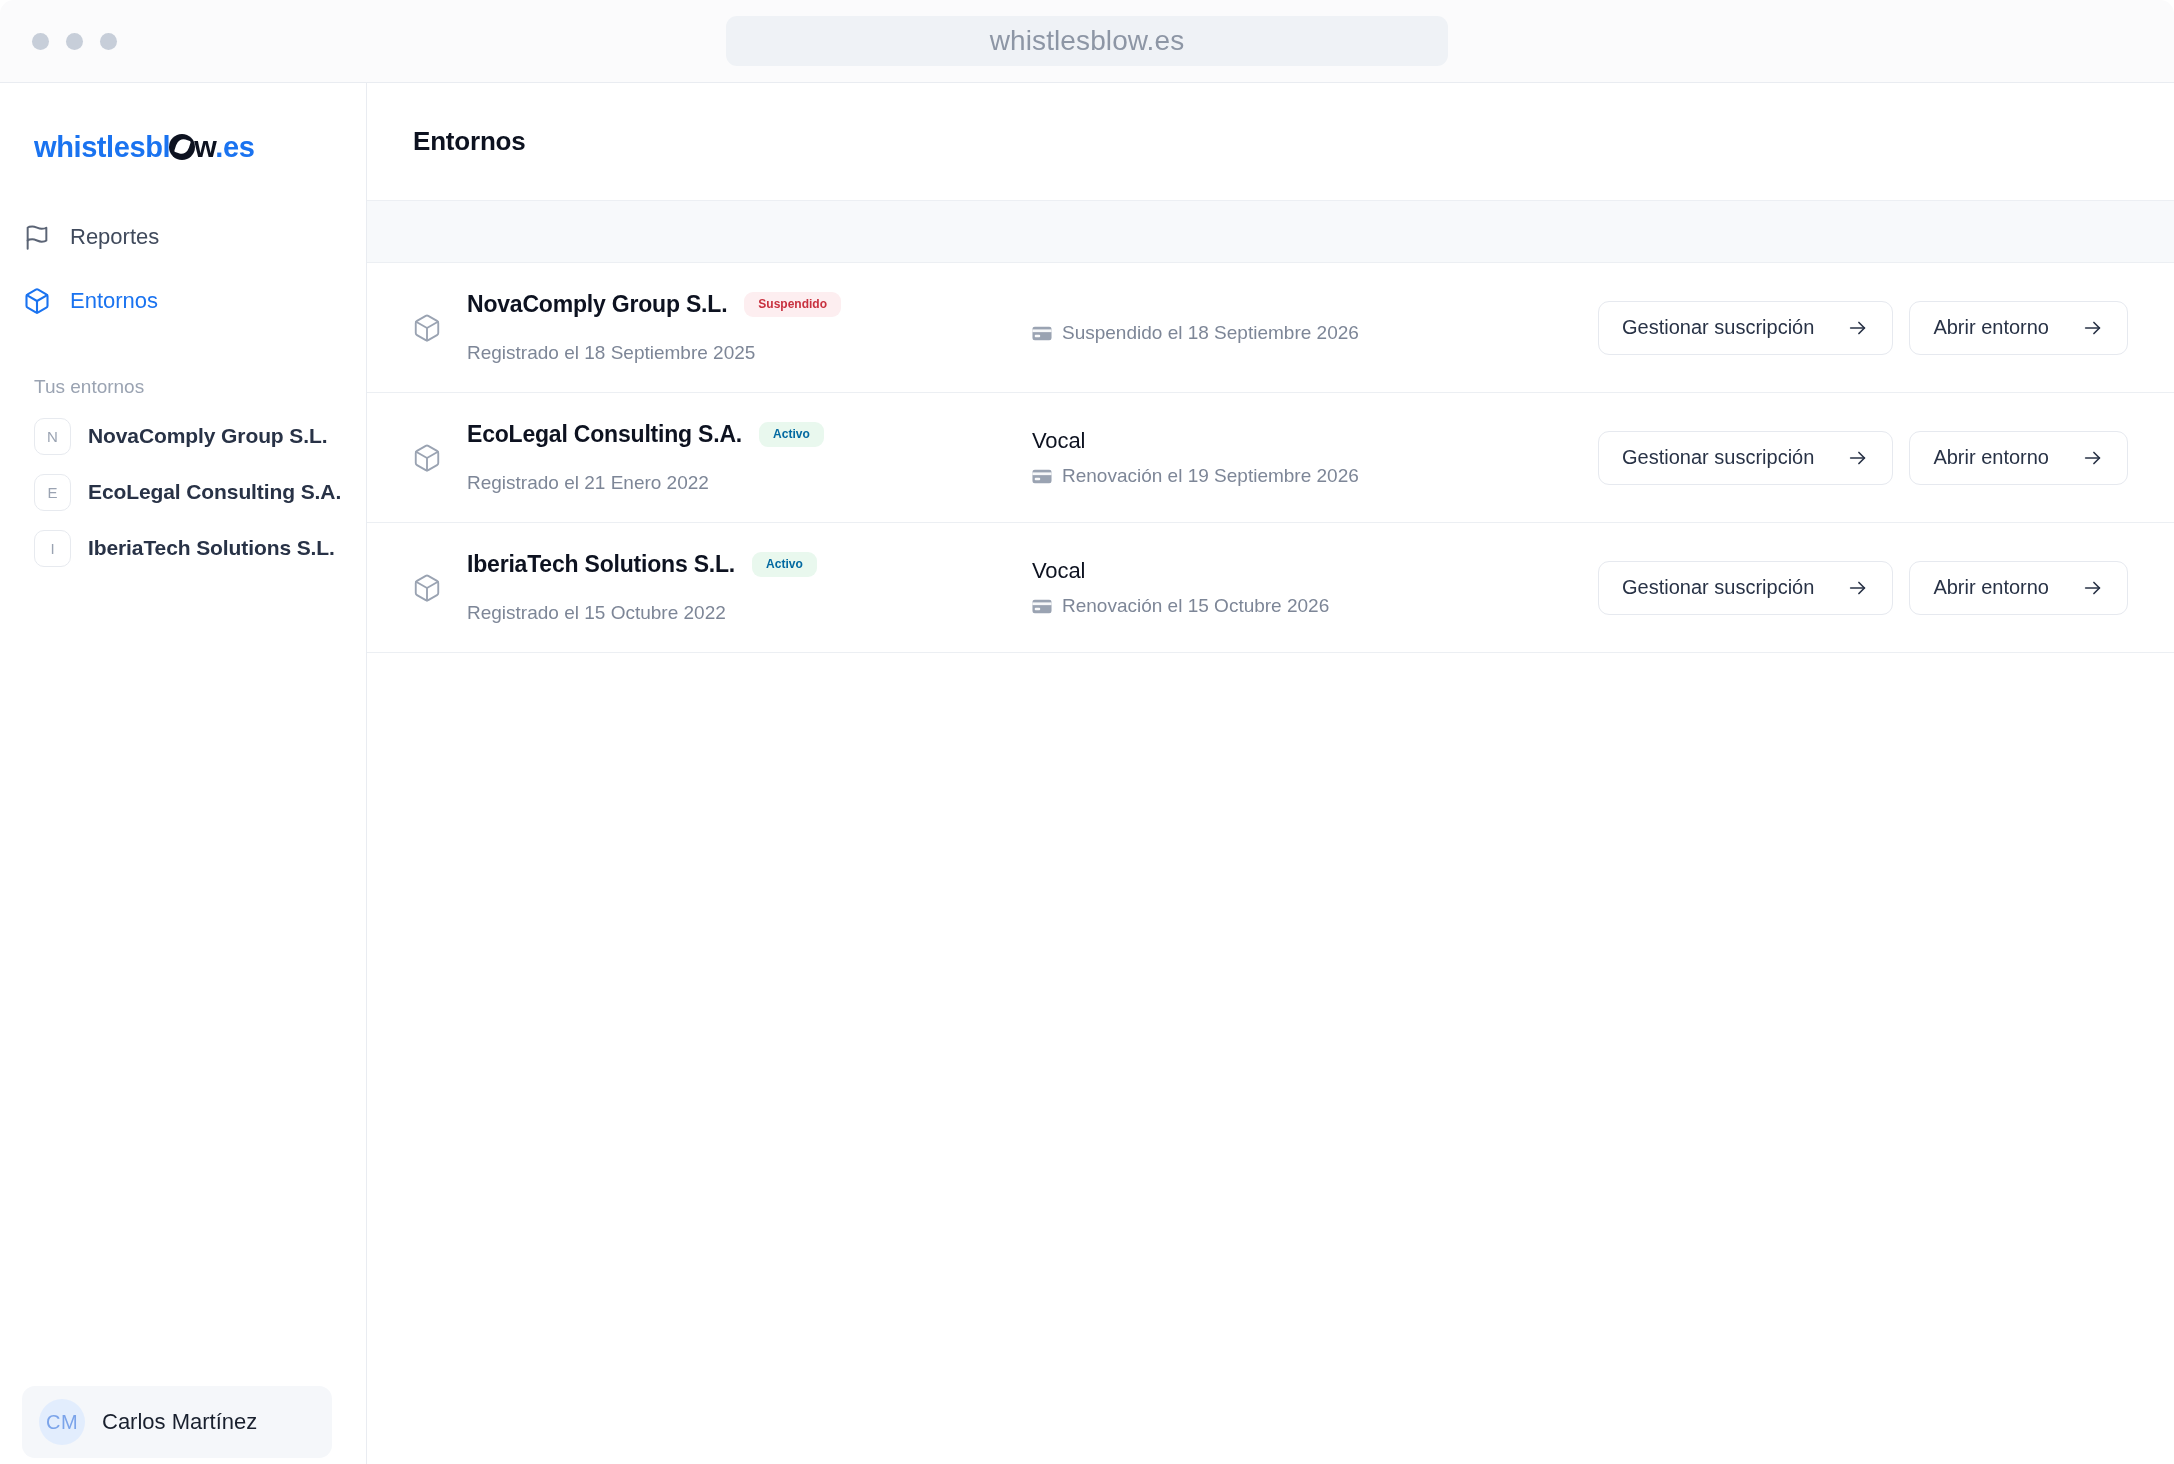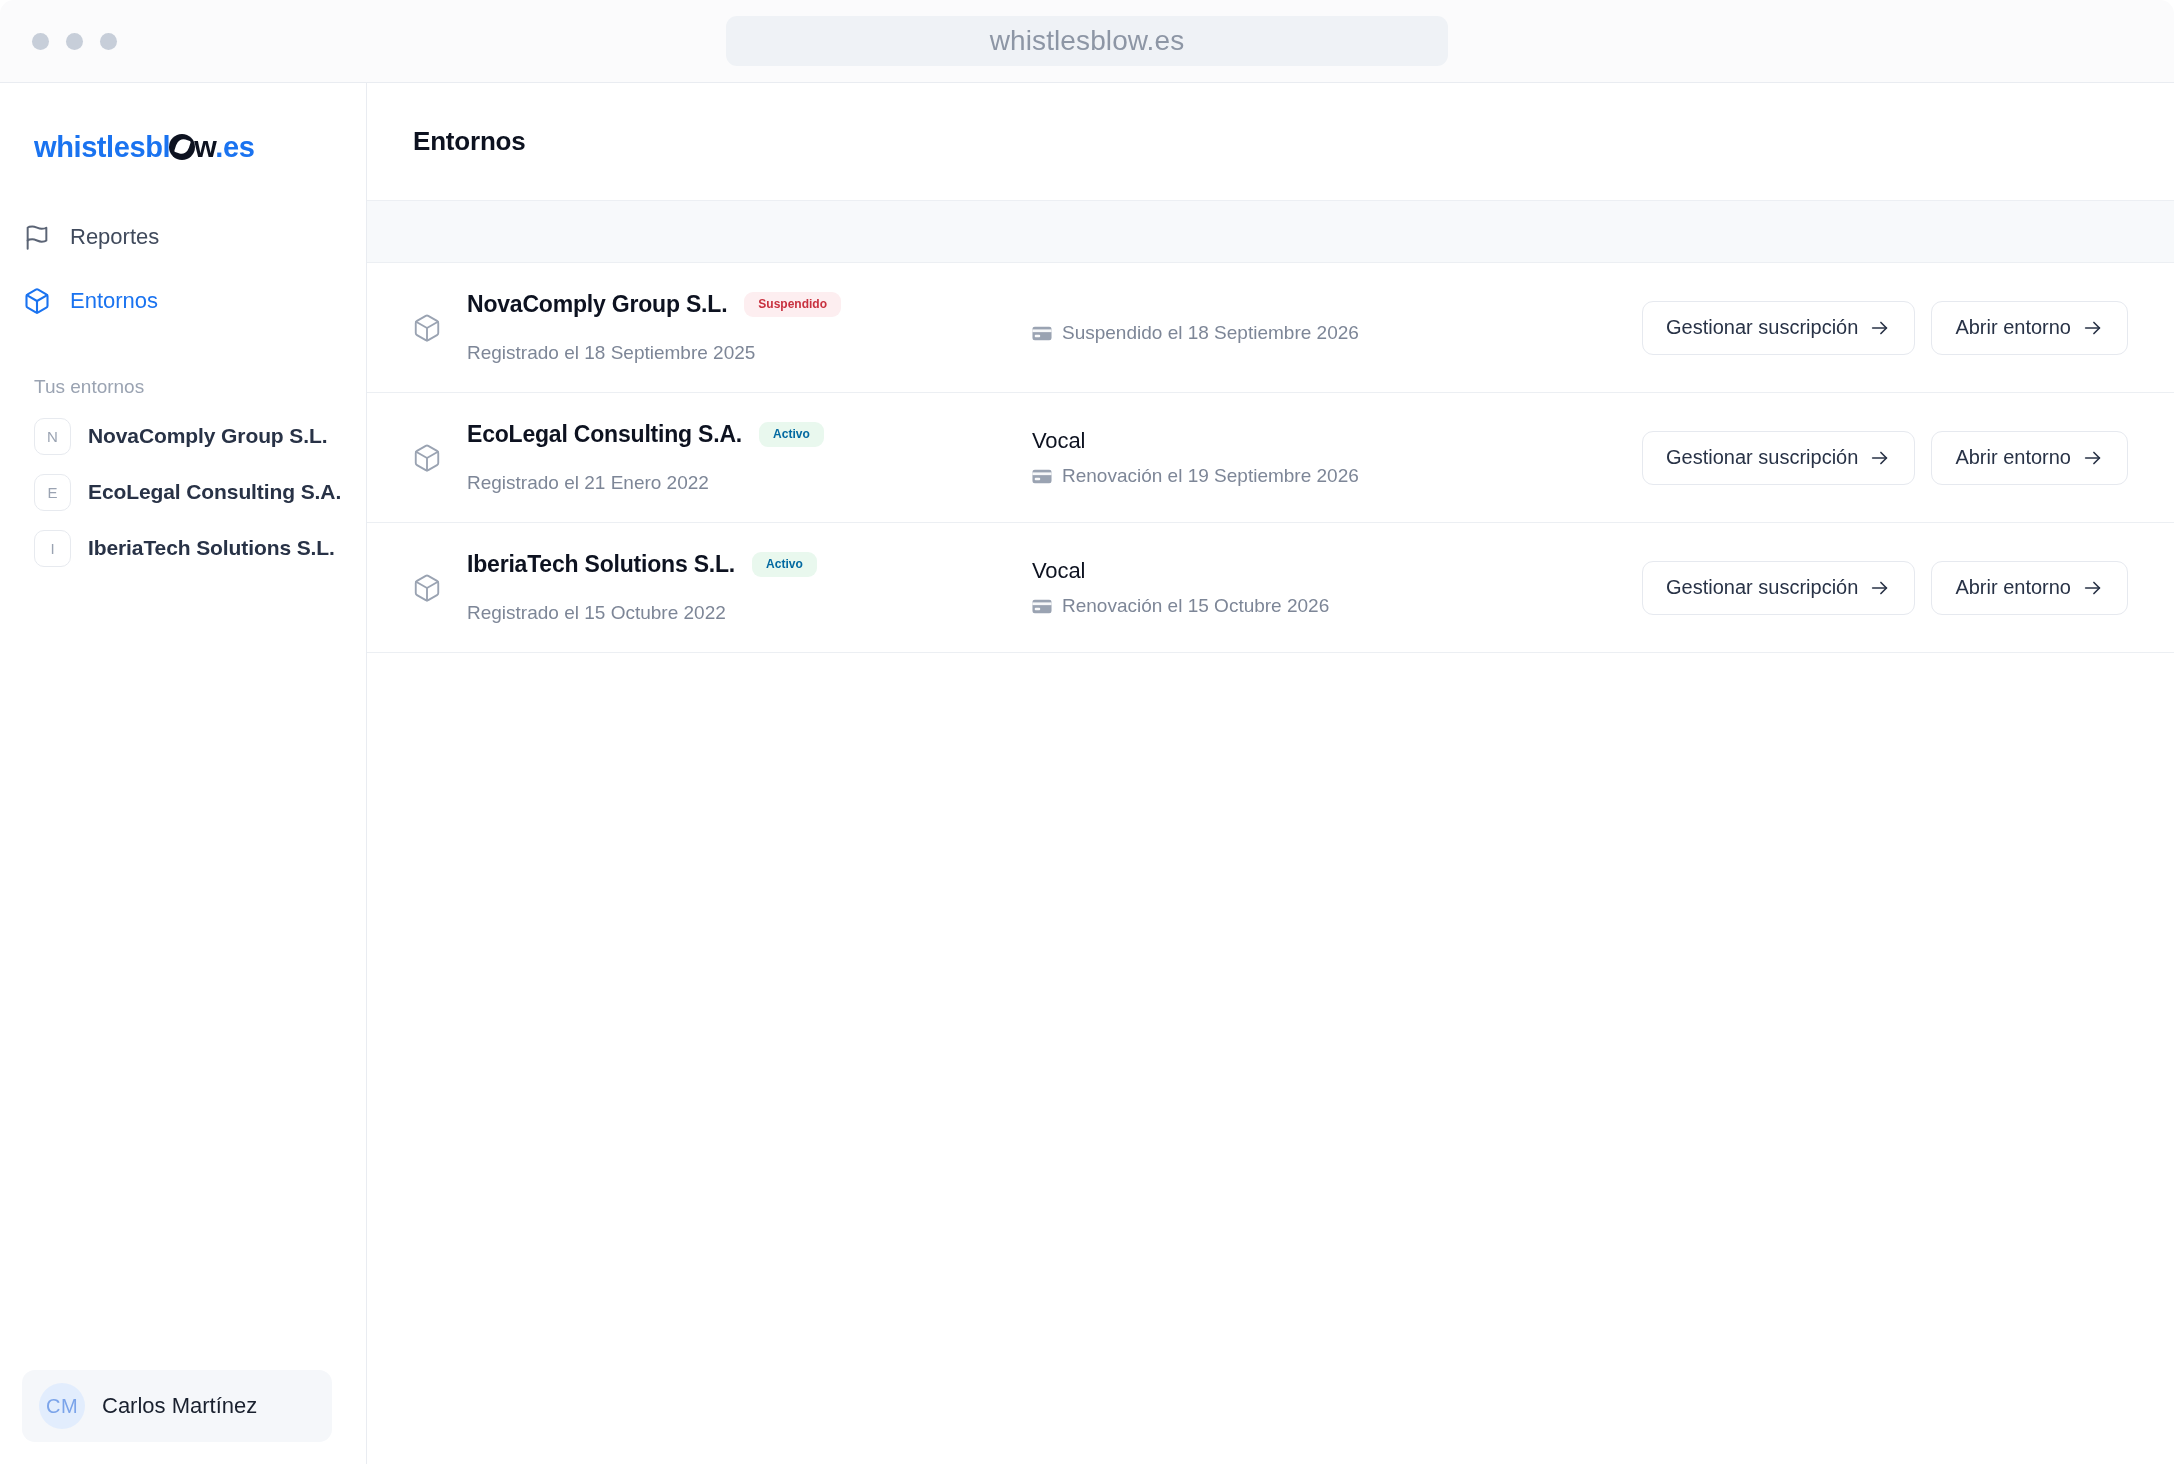--- a/index.html
+++ b/index.html
@@ -157,21 +157,21 @@
     font-size: 21px;
     font-weight: 600;
     color: #283246;
     letter-spacing: -.1px;
     white-space: nowrap;
   }
 
   .user-card {
     position: absolute;
     left: 22px;
-    bottom: 22px;
+    bottom: 6px;
     width: 310px;
     height: 72px;
     background: #f5f7fa;
     border-radius: 13px;
     display: flex;
     align-items: center;
     gap: 17px;
     padding: 0 17px;
     cursor: pointer;
   }
@@ -301,21 +301,21 @@
 
   .col-actions {
     display: flex;
     align-items: center;
     gap: 16px;
     flex: 0 0 auto;
   }
   .btn {
     display: inline-flex;
     align-items: center;
-    gap: 11px;
+    gap: 33px;
     height: 54px;
     padding: 0 23px;
     border: 1px solid #e6e9ef;
     border-radius: 11px;
     background: #ffffff;
     font-size: 20px;
     color: #283246;
     cursor: pointer;
     white-space: nowrap;
     font-family: "Liberation Sans", sans-serif;

